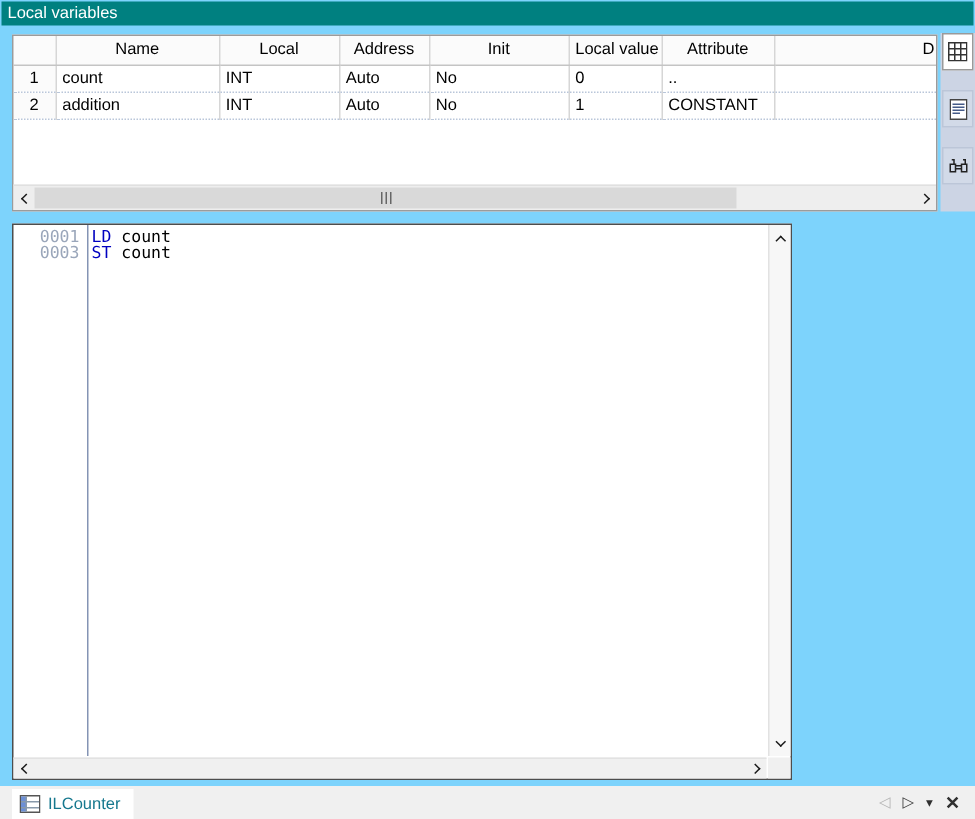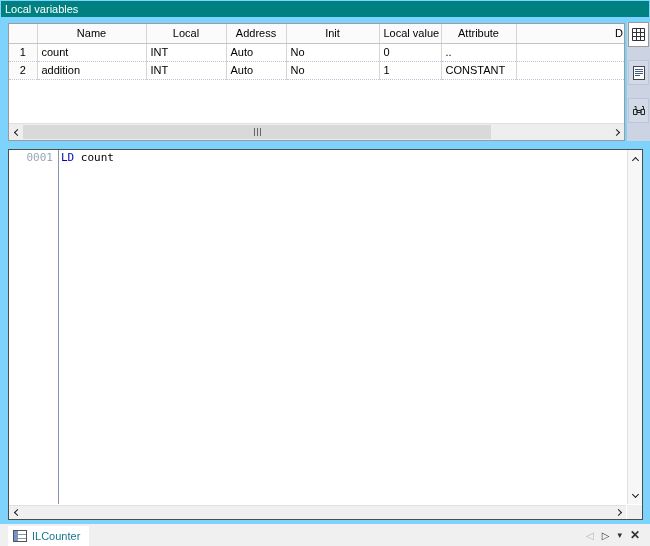--- a/index.html
+++ b/index.html
@@ -74,21 +74,21 @@
   }
   .strip-btn {
     position: absolute; left: 1px; width: 21px; height: 25px;
     display: flex; align-items: center; justify-content: center;
   }
   .strip-btn.active { background: #ffffff; border: 1px solid #9a9a9a; }
   .strip-btn.flat   { background: #d2dae8; border: 1px solid #bcc6d8; }
 
   
   .editor {
-    position: absolute; left: 8px; top: 149px; width: 635px; height: 371px;
+    position: absolute; left: 8px; top: 149px; width: 520px; height: 371px;
     background: #ffffff; border: 1px solid #4d4d4d;
   }
   .ed-content {
     position: absolute; left: 0; top: 0; right: 16px; bottom: 15px;
     overflow: hidden; padding-top: 2px;
     font-family: "DejaVu Sans Mono", monospace;
     font-size: 11px; line-height: 11px;
   }
   .gutter-line {
     position: absolute; left: 49px; top: 0; bottom: 15px; width: 1px;
@@ -225,20 +225,21 @@
     <div class="strip-btn flat" style="top:76px">
       <svg width="14" height="11" viewBox="0 0 14 11">
         <path d="M1.5 4.5 h3.5 v5 h-3.5 z M9 4.5 h3.5 v5 h-3.5 z M5 5.5 h4 v2 h-4 z M2.5 1.5 h1.5 v3 M10 1.5 h1.5 v3" stroke="#222" fill="none"></path>
       </svg>
     </div>
   </div>
 
   <div class="editor">
     <div class="ed-content">
       <div class="cl"><span class="ln">0001</span><span class="kw">LD</span><span class="op"> count</span></div>
+      <div class="cl"><span class="ln">0003</span><span class="kw">ST</span><span class="op"> count</span></div>
     </div>
     <div class="gutter-line"></div>
 
     <div class="ed-vscroll">
       <div class="sbv top">
           <span class="chev u"></span>
         </div>
       <div class="sbv bottom">
           <span class="chev d"></span>
         </div>

